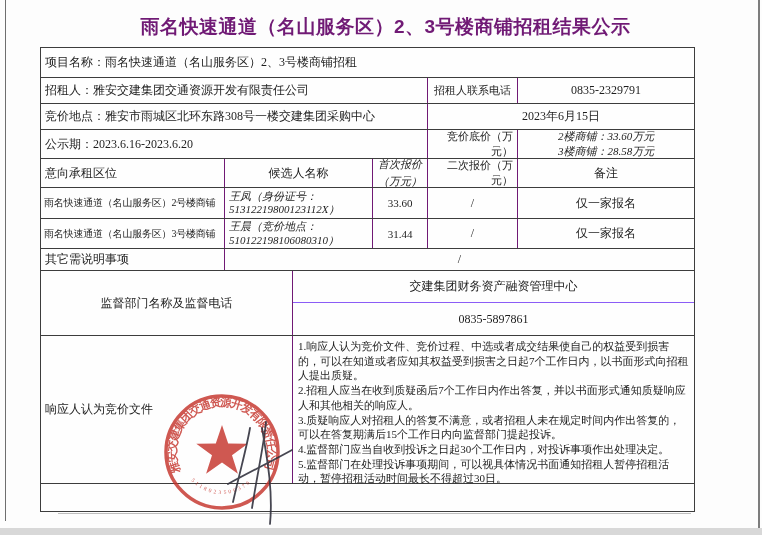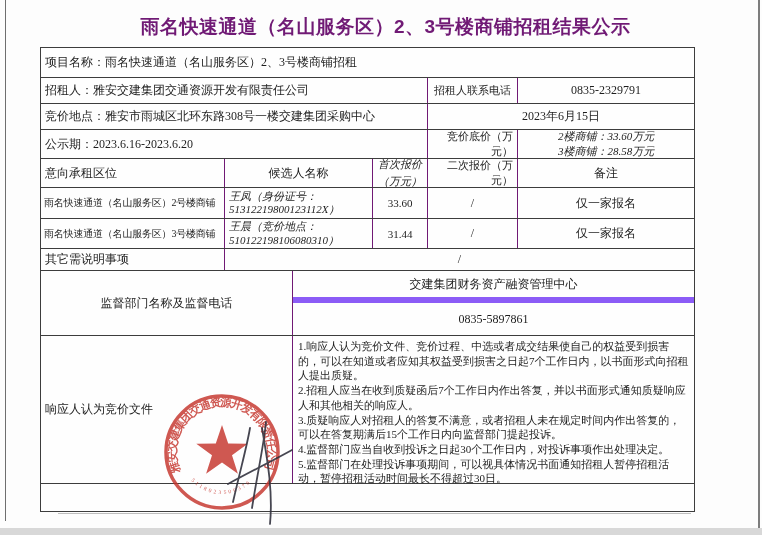--- a/index.html
+++ b/index.html
@@ -111,21 +111,21 @@
   </div>
 
   <div class="row" style="height:22px">
     <div class="cell" style="width:184px">其它需说明事项</div>
     <div class="cell lastc center f1">/</div>
   </div>
 
   <div class="row" style="height:65px">
     <div class="cell center" style="width:252px">监督部门名称及监督电话</div>
     <div class="col f1">
-      <div class="cell lastc center" style="height:32px;border-bottom:6px solid #8b5cf6">交建集团财务资产融资管理中心</div>
+      <div class="cell lastc center" style="height:32px;border-bottom:1px solid #8b5cf6">交建集团财务资产融资管理中心</div>
       <div class="cell lastc center f1">0835-5897861</div>
     </div>
   </div>
 
   <div class="row" style="height:148px">
     <div class="cell" style="width:252px">响应人认为竞价文件</div>
     <div class="cell lastc notes-text f1">1.响应人认为竞价文件、竞价过程、中选或者成交结果使自己的权益受到损害的，可以在知道或者应知其权益受到损害之日起7个工作日内，以书面形式向招租人提出质疑。
 2.招租人应当在收到质疑函后7个工作日内作出答复，并以书面形式通知质疑响应人和其他相关的响应人。
 3.质疑响应人对招租人的答复不满意，或者招租人未在规定时间内作出答复的，可以在答复期满后15个工作日内向监督部门提起投诉。
 4.监督部门应当自收到投诉之日起30个工作日内，对投诉事项作出处理决定。

